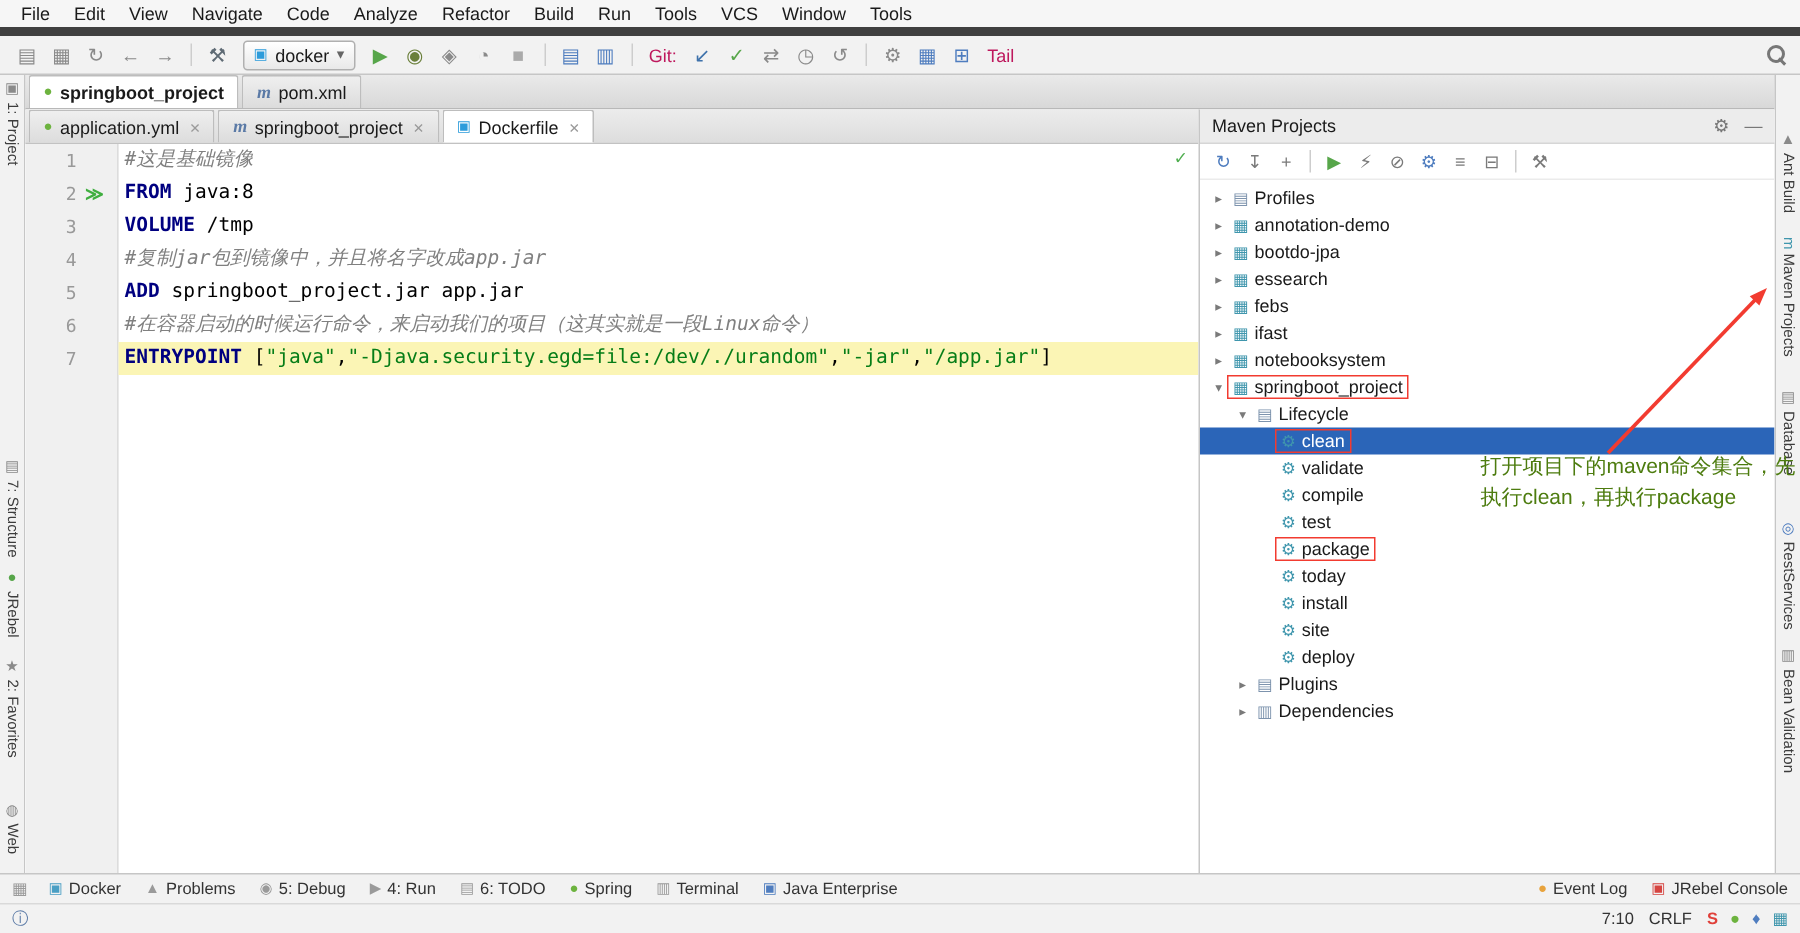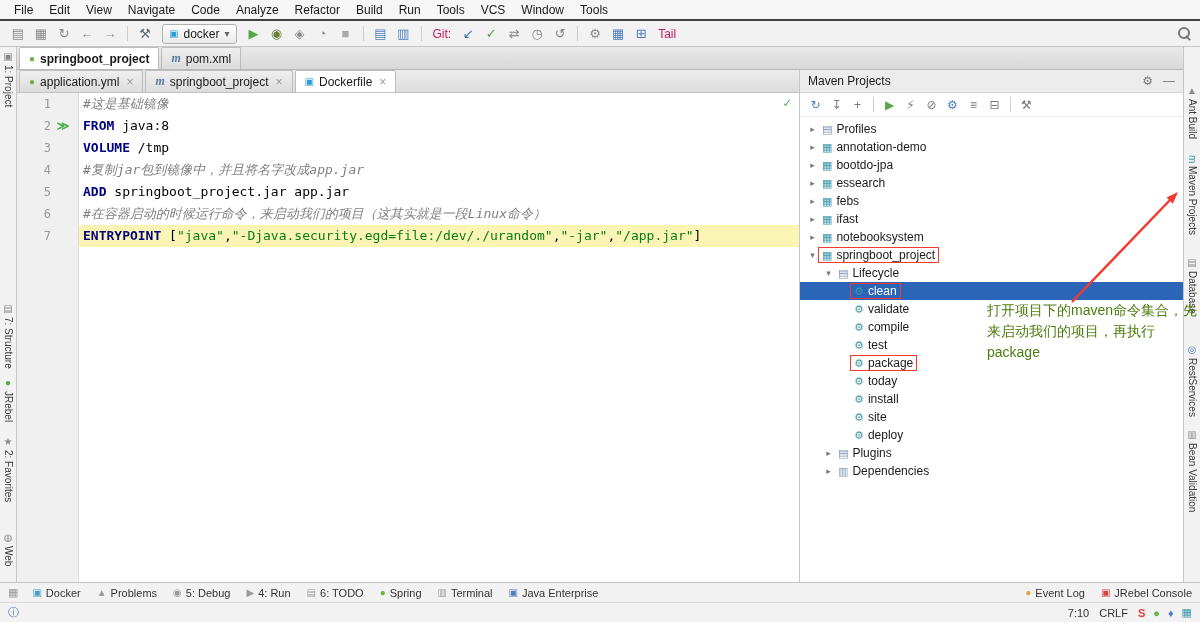--- a/index.html
+++ b/index.html
@@ -1,19 +1,19 @@
 <!DOCTYPE html>
 <html><head>
 <meta charset="utf-8">
 <style>
   *{margin:0;padding:0;box-sizing:border-box;}
   body{font-family:"Liberation Sans","DejaVu Sans",sans-serif;font-size:12px;color:#1a1a1a;background:#f2f2f2;overflow:hidden;}
   #app{width:1200px;height:622px;display:flex;flex-direction:column;position:relative;background:#f2f2f2;}
 
-  .menubar{flex:0 0 21px;display:flex;align-items:center;padding-left:6px;background:#f6f6f6;border-bottom:2px solid #404040;}
+  .menubar{flex:0 0 21px;display:flex;align-items:center;padding-left:6px;background:#f6f6f6;border-bottom:6px solid #404040;}
   .menu-item{padding:2px 8px;cursor:default;}
 
   .toolbar{flex:0 0 26px;display:flex;align-items:center;gap:3px;padding:0 8px;background:#f2f2f2;border-bottom:1px solid #c6c6c6;}
   .tb-icon{min-width:20px;text-align:center;font-size:13px;line-height:20px;cursor:default;}
   .tb-label{padding:0 4px;color:#be185d;}
   .sep{width:1px;height:15px;background:#cdcdcd;margin:0 4px;}
   .combo{display:flex;align-items:center;gap:5px;height:20px;padding:0 6px;margin:0 4px;background:linear-gradient(#fff,#e9e9e9);border:1px solid #b0b0b0;border-radius:3px;}
   .combo-chevron{color:#666;font-size:10px;}
   .search-glass{margin-left:auto;width:15px;height:15px;position:relative;cursor:default;}
   .search-glass::before{content:"";position:absolute;left:1px;top:1px;width:8px;height:8px;border:2px solid #777;border-radius:50%;}
@@ -508,16 +508,16 @@
     </span>
   </div>
 
   <div class="overlay">
     <svg class="arrow-svg" viewBox="0 0 1200 622">
       <line x1="1072" y1="302" x2="1170" y2="200" stroke="#f23b30" stroke-width="2.5"></line>
       <polygon points="1178,192 1166.5,197.5 1172.9,203.7" fill="#f23b30"></polygon>
     </svg>
     <div class="ann-text">
       <div>打开项目下的maven命令集合，先</div>
-      <div>来启动我们的项目，再执行package</div>
+      <div>执行clean，再执行package</div>
     </div>
   </div>
 </div>
 
 </body></html>

